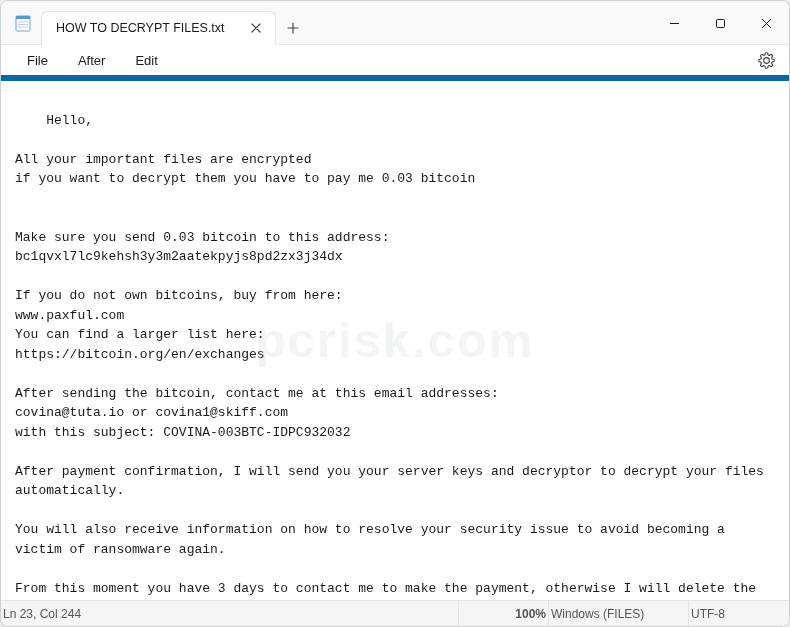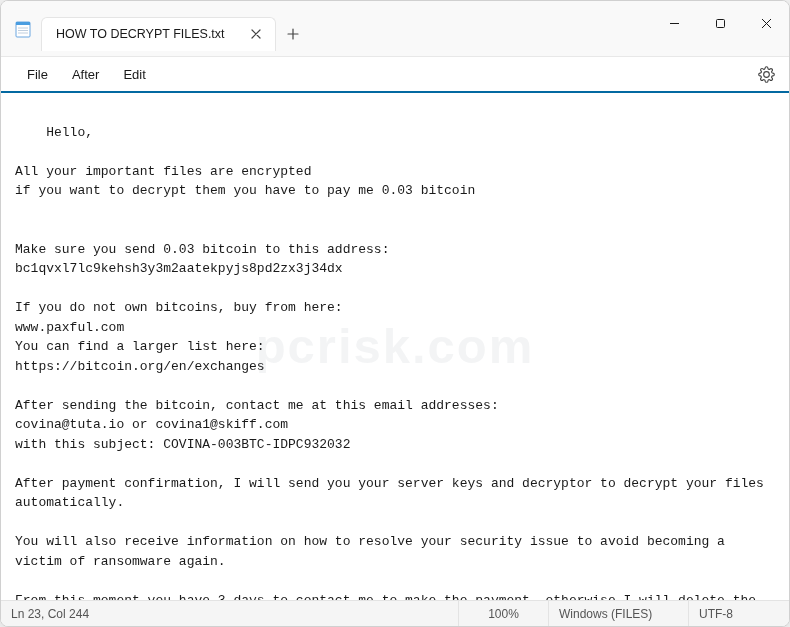--- a/index.html
+++ b/index.html
@@ -15,21 +15,21 @@
       height: 627px;
       background: #ffffff;
       border: 1px solid #d0d0d0;
       border-radius: 8px;
       display: flex;
       flex-direction: column;
       box-shadow: 0 2px 10px rgba(0,0,0,0.08);
       overflow: hidden;
     }
     .titlebar {
-      height: 56px;
+      height: 44px;
       background: #f9f9f9;
       display: flex;
       align-items: stretch;
       border-bottom: 1px solid #e8e8e8;
     }
     .titlebar-left {
       display: flex;
       align-items: center;
       padding-left: 8px;
     }
@@ -78,24 +78,24 @@
     .win-btn {
       width: 46px; height: 44px;
       display: flex; align-items: center; justify-content: center;
       cursor: pointer;
       color: #1a1a1a;
     }
     .menubar {
       height: 36px;
       display: flex; align-items: center;
       padding: 0 8px 0 14px;
-      border-bottom: 2px solid #0369a1;
+      border-bottom: 6px solid #0369a1;
       font-size: 13px;
       color: #1a1a1a;
-      gap: 0;
+      gap: 6px;
     }
     .menu-item {
       padding: 5px 12px;
       border-radius: 4px;
       cursor: pointer;
     }
     .settings-btn {
       margin-left: auto;
       width: 30px; height: 30px;
       display: flex; align-items: center; justify-content: center;
@@ -134,26 +134,26 @@
       background: #f5f5f5;
       border-top: 1px solid #e3e3e3;
       display: flex;
       align-items: stretch;
       font-size: 12px;
       color: #555;
     }
     .status-seg {
       display: flex;
       align-items: center;
-      padding: 0 10px;
+      padding: 0 2px;
       border-right: 1px solid #e3e3e3;
     }
     .status-seg:last-child { border-right: none; }
     .status-seg.cursor { flex: 1; border-right: 1px solid #e3e3e3; }
-    .status-seg.small { min-width: 90px; justify-content: center; }
+    .status-seg.small { min-width: 90px; justify-content: flex-end; font-weight: bold; }
     .status-seg.med { min-width: 140px; }
     .status-seg.end { min-width: 100px; align-items: center; }
   </style>
 </head>
 <body>
 
 <div class="window">
 
   <div class="titlebar">
     <div class="titlebar-left">

